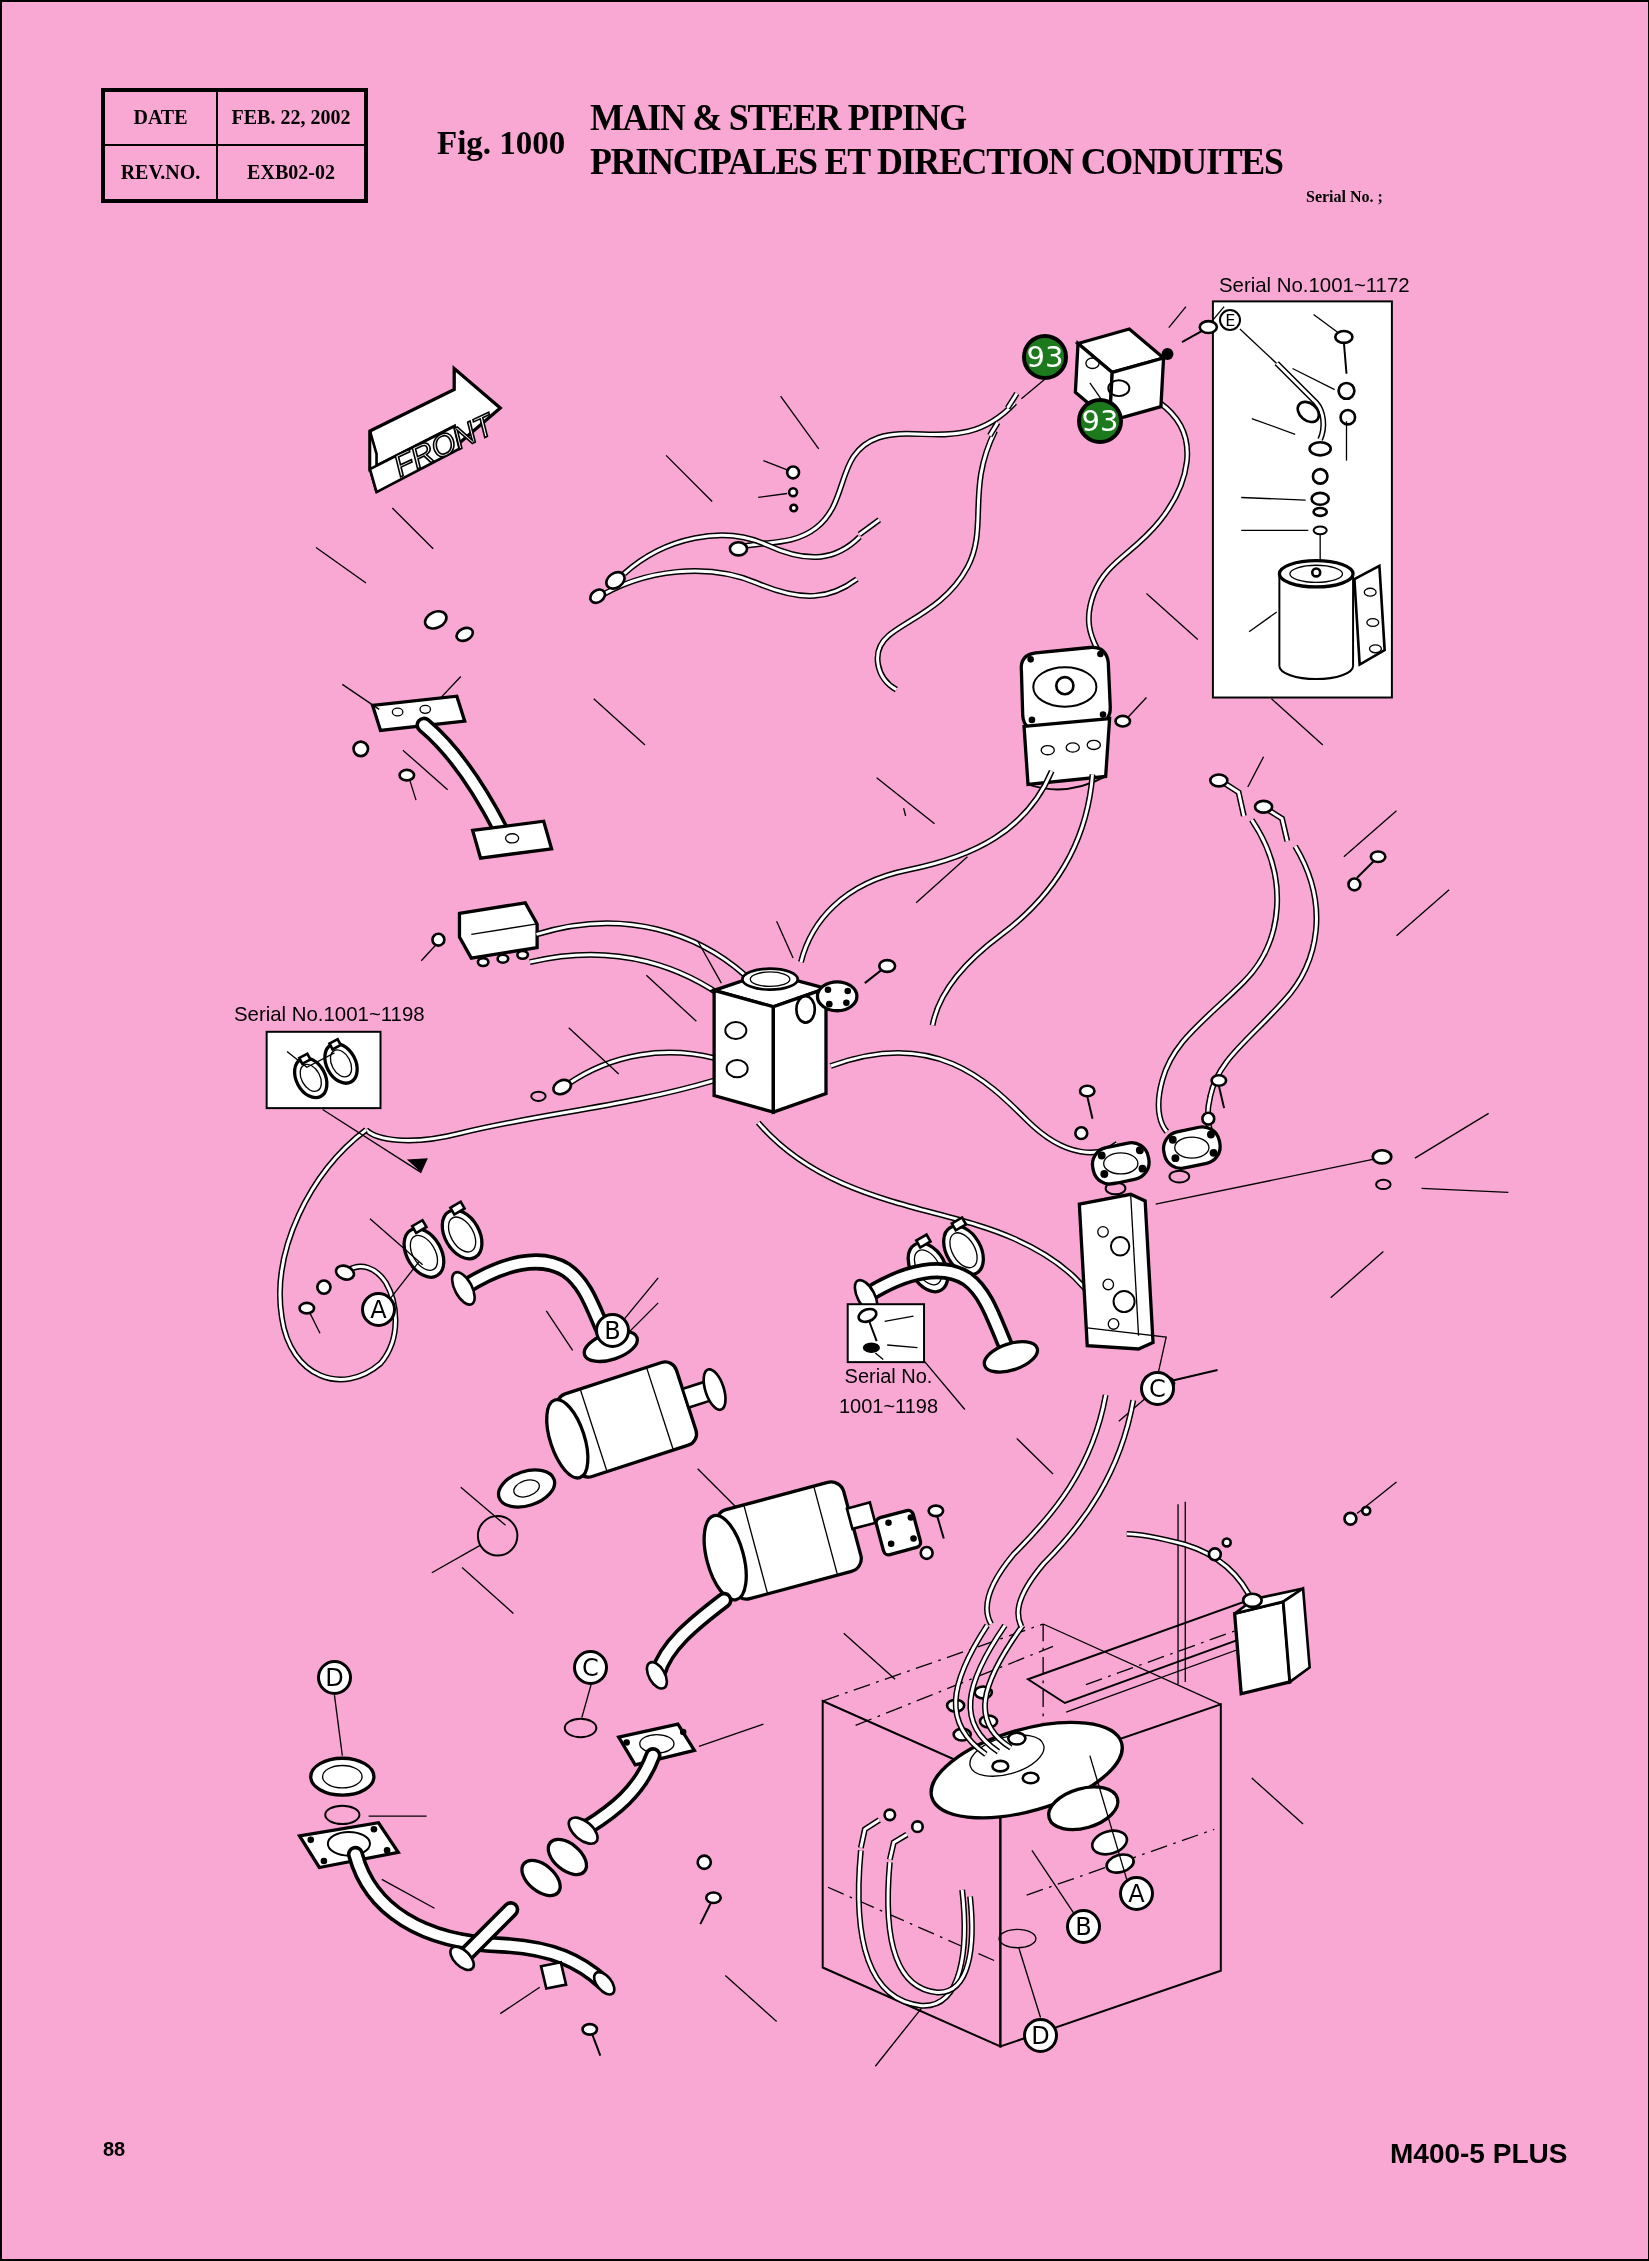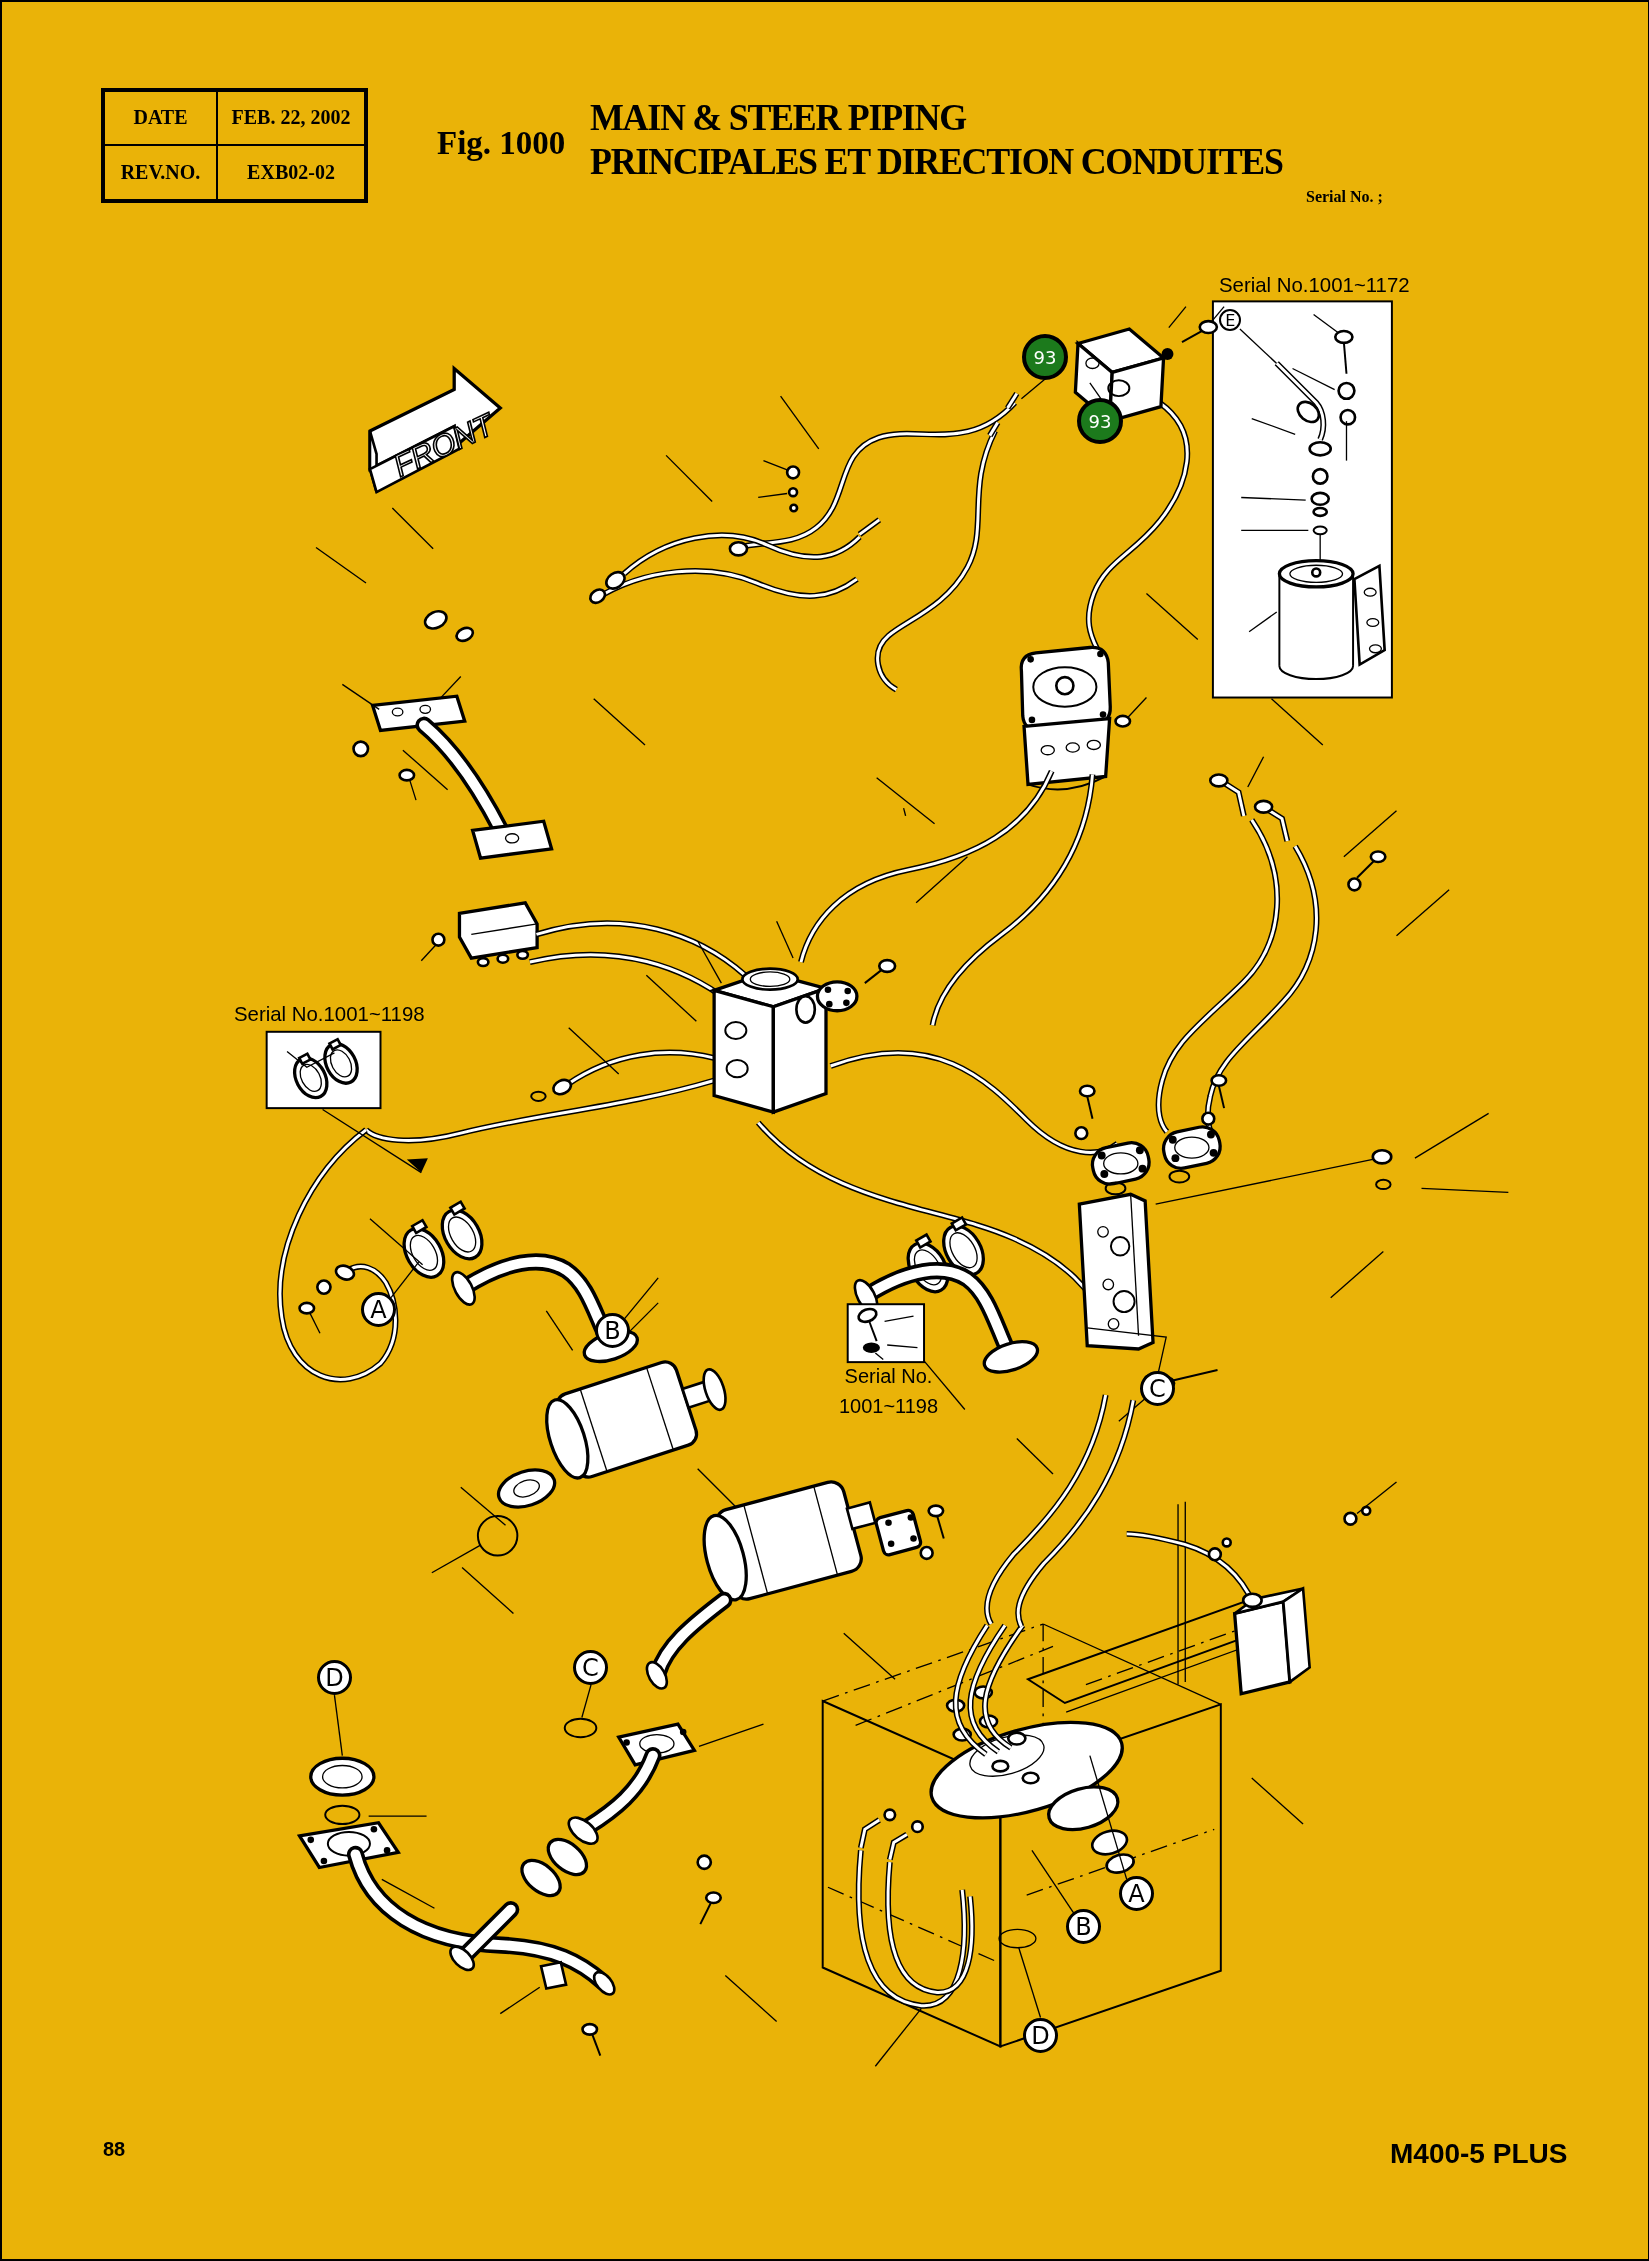--- a/index.html
+++ b/index.html
@@ -1,16 +1,16 @@
 <!DOCTYPE html>
 <html style="font-size:10.5px"><head>
 <meta charset="utf-8">
 <style>
   html,body{margin:0;padding:0;background:#e8e8e8;}
-  #page{position:relative;width:1650px;height:2261px;background:#eab308;overflow:hidden;
+  #page{position:relative;width:1650px;height:2261px;background:#f9a8d4;overflow:hidden;
         font-family:"Liberation Sans",sans-serif;color:#000;}
   #page-border{position:absolute;inset:0;border:2px solid #000;pointer-events:none;}
 
   
   .hdr-table{position:absolute;left:101px;top:88px;width:259px;height:107px;
              border:4.6px solid #000;display:grid;grid-template-columns:113px 1fr;grid-template-rows:1fr 1fr;}
   .hdr-cell{display:flex;align-items:center;justify-content:center;
             font-family:"Liberation Serif",serif;font-weight:bold;font-size:20px;
             border-right:2px solid #000;border-bottom:2px solid #000;white-space:nowrap;}
   .hdr-cell.last-col{border-right:none;}
@@ -31,21 +31,21 @@
 
   
   .callout{position:absolute;width:29px;height:29px;border:3.3px solid #000;border-radius:50%;
            background:#fff;display:flex;align-items:center;justify-content:center;
            font-size:24px;font-family:"DejaVu Sans",sans-serif;}
   .callout.small{width:18.4px;height:18.4px;border-width:2px;font-size:16px;}
 
   
   .badge{position:absolute;width:38px;height:38px;border:4px solid #000;border-radius:50%;
          background:#1c7a1c;color:#fff;display:flex;align-items:center;justify-content:center;
-         font-size:18px;font-family:"DejaVu Sans",sans-serif;}
+         font-size:29px;font-family:"DejaVu Sans",sans-serif;}
 
   
   .pg-num{position:absolute;left:103px;top:2138px;font-weight:bold;font-size:20px;}
   .model{position:absolute;left:1390px;top:2138px;font-weight:bold;font-size:28px;white-space:nowrap;}
 
   
   svg{position:absolute;left:0;top:0;}
   .ln{stroke:#000;fill:none;stroke-width:2;}
   .ln3{stroke:#000;fill:none;stroke-width:3;}
   .part{stroke:#000;fill:#fff;stroke-width:4;}

